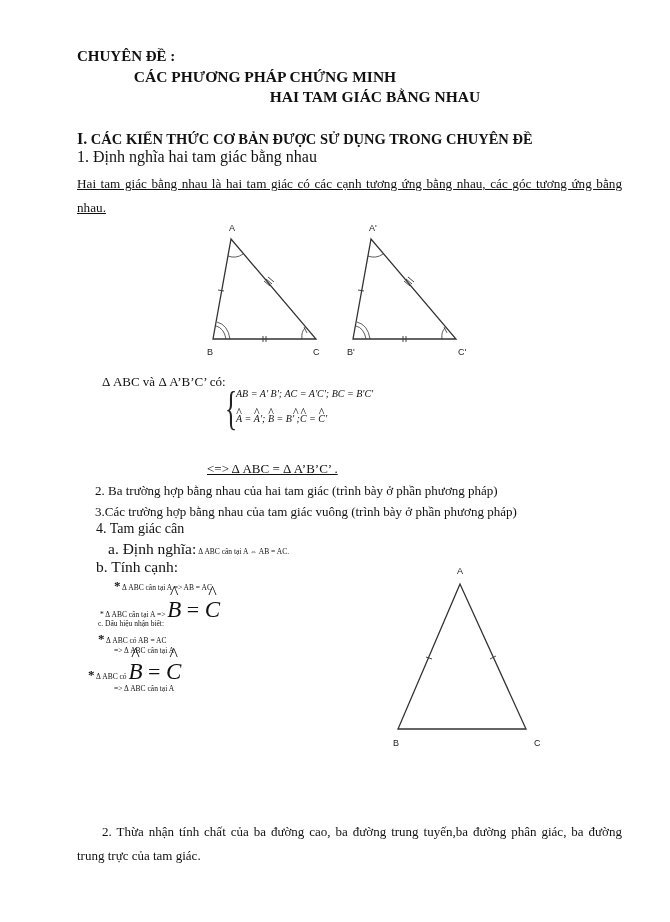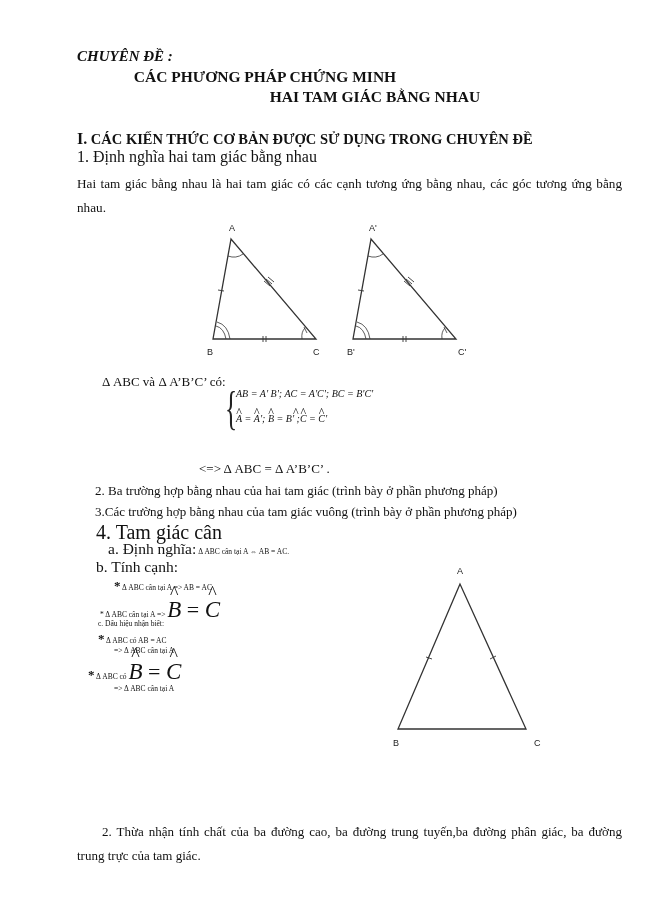--- a/index.html
+++ b/index.html
@@ -1,25 +1,25 @@
 <!DOCTYPE html>
 <html><head>
 <meta charset="utf-8">
 <style>
   html, body { margin:0; padding:0; background:#ffffff; }
   body { width:670px; height:922px; position:relative; overflow:hidden;
          font-family:"Liberation Serif", "DejaVu Serif", serif; color:#111; }
   .abs { position:absolute; white-space:nowrap; }
-  .chuyende { left:77px; top:48px; font-size:15px; font-weight:bold; font-style:italic; }
+  .chuyende { left:77px; top:48px; font-size:15px; font-weight:bold; }
   .title1 { left:0; width:530px; text-align:center; top:68px; font-size:15.5px; font-weight:bold; }
   .title2 { left:0; width:670px; text-align:center; top:88px; font-size:15.5px; font-weight:bold;margin-left:40px; }
   .sec1 { left:77px; top:130px; font-size:14.5px; font-weight:bold; }
   .sec1 .big { font-size:16px; }
   .h1def { left:77px; top:148px; font-size:16px; }
-  .para { left:77px; top:172px; width:545px; font-size:13.2px; line-height:24px; white-space:normal; text-align:justify; text-align-last:left; }
+  .para { left:77px; top:172px; width:545px; font-size:13.2px; line-height:24px; white-space:normal; text-align:justify; text-align-last:left;text-decoration:underline; }
   .tri-lbl { position:absolute; font-family:"Liberation Sans","DejaVu Sans",sans-serif; font-size:9px; color:#222; }
   .txt13 { font-size:13px; }
   .math { font-family:"Liberation Serif","DejaVu Serif",serif; font-style:italic; font-size:10px; }
   .brace { left:225px; top:386px; font-size:46px; line-height:46px; font-weight:100; transform:scaleX(0.55); transform-origin:left top; color:#222; }
   .small { font-size:7.5px; }
   .hat { position:relative; display:inline-block; }
   .hat::before { content:"^"; position:absolute; left:50%; transform:translateX(-50%); font-style:normal; }
   .hat-sm::before { top:-8px; font-size:12px; }
   .hat-lg { font-size:23px; }
   .hat-lg::before { top:-14px; font-size:18px; }
@@ -85,25 +85,25 @@
 <span class="tri-lbl" style="left:457px;top:566px;">A</span>
 <span class="tri-lbl" style="left:393px;top:738px;">B</span>
 <span class="tri-lbl" style="left:534px;top:738px;">C</span>
 
 <div class="abs txt13" style="left:102px;top:374px;">Δ ABC và Δ A’B’C’ có:</div>
 <div class="abs brace">{</div>
 <div class="abs math" style="left:236px;top:388px;">AB = A' B'; AC = A'C'; BC = B'C'</div>
 <div class="abs math" style="left:236px;top:413px;font-style:italic;">
   <span class="hat hat-sm">A</span><span> = </span><span class="hat hat-sm">A</span><span>'; </span><span class="hat hat-sm">B</span><span> = </span><span>B</span><span class="hat hat-sm">' ; </span><span class="hat hat-sm">C</span><span> = </span><span class="hat hat-sm">C</span><span>'</span>
 </div>
-<div class="abs txt13" style="left:199px;top:461px;">&lt;=&gt;  Δ ABC  = Δ A’B’C’ .</div>
+<div class="abs txt13" style="left:207px;top:461px;text-decoration:underline;">&lt;=&gt;  Δ ABC  = Δ A’B’C’ .</div>
 
 <div class="abs txt13" style="left:95px;top:483px;">2. Ba trường hợp bằng nhau của hai tam giác (trình bày ở phần phương pháp)</div>
 <div class="abs txt13" style="left:95px;top:504px;">3.Các trường hợp bằng nhau của tam giác vuông (trình bày ở phần phương pháp)</div>
-<div class="abs" style="left:96px;top:521px;font-size:20px;">4. Tam giác cân</div>
+<div class="abs" style="left:96px;top:521px;font-size:14px;">4. Tam giác cân</div>
 <div class="abs" style="left:108px;top:540px;font-size:15.5px;"><span>a. Định nghĩa:</span><span class="small"> Δ ABC cân tại A ⇔ AB = AC.</span></div>
 <div class="abs" style="left:96px;top:558px;font-size:15.5px;">b. Tính cạnh:</div>
 
 <div class="abs" style="left:114px;top:576px;"><span class="star" style="font-size:13px;">*</span><span class="small"> Δ ABC cân tại A =&gt; AB = AC</span></div>
 
 <div class="abs" style="left:100px;top:597px;"><span class="small">* Δ ABC cân tại A =&gt; </span><span class="math hat hat-lg">B</span><span class="math" style="font-size:22px;font-style:normal;"> = </span><span class="math hat hat-lg">C</span></div>
 
 <div class="abs small" style="left:98px;top:619px;">c. Dấu hiệu nhận biết:</div>
 
 <div class="abs" style="left:98px;top:629px;"><span class="star" style="font-size:13px;">*</span><span class="small"> Δ ABC có AB = AC</span></div>

